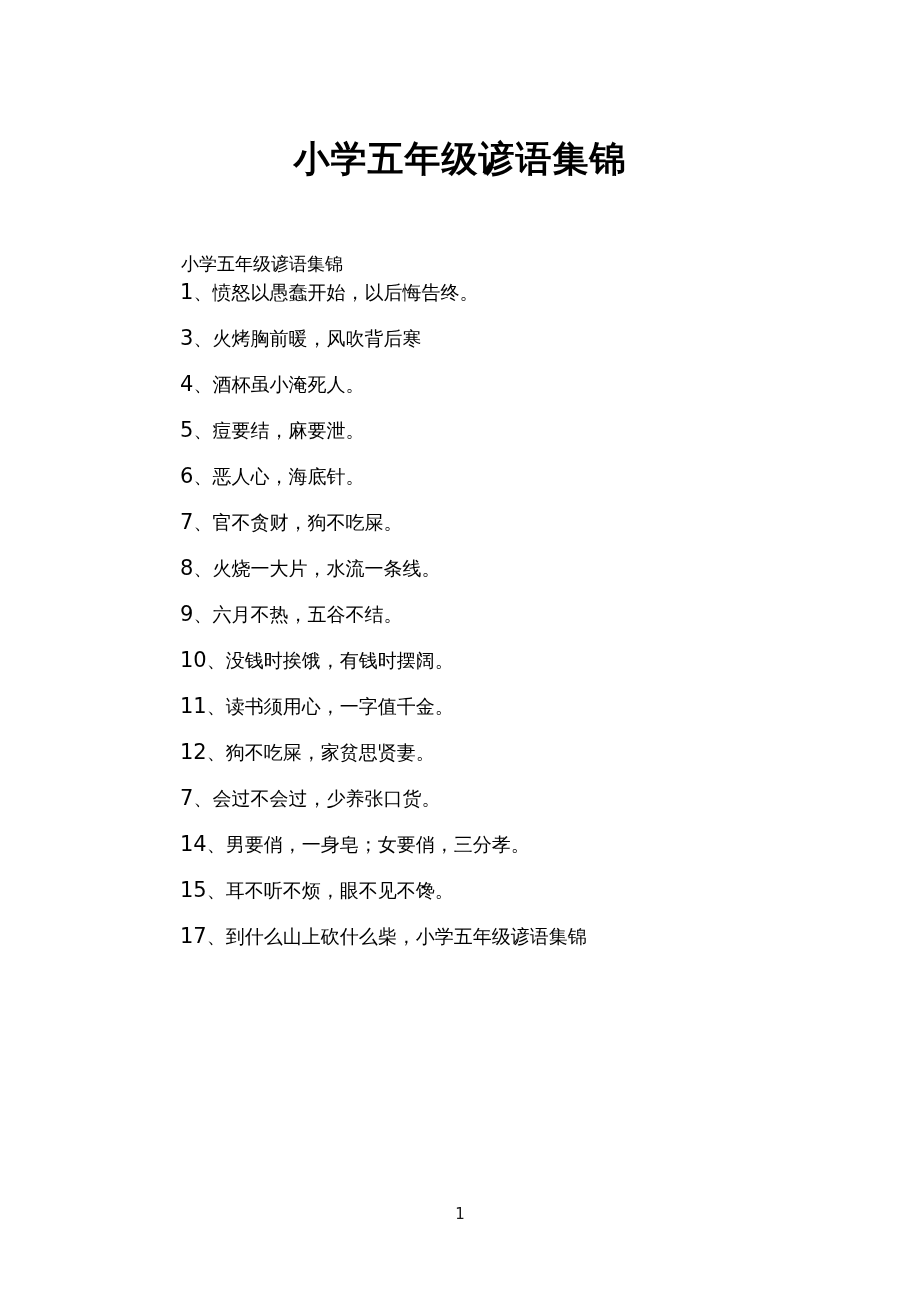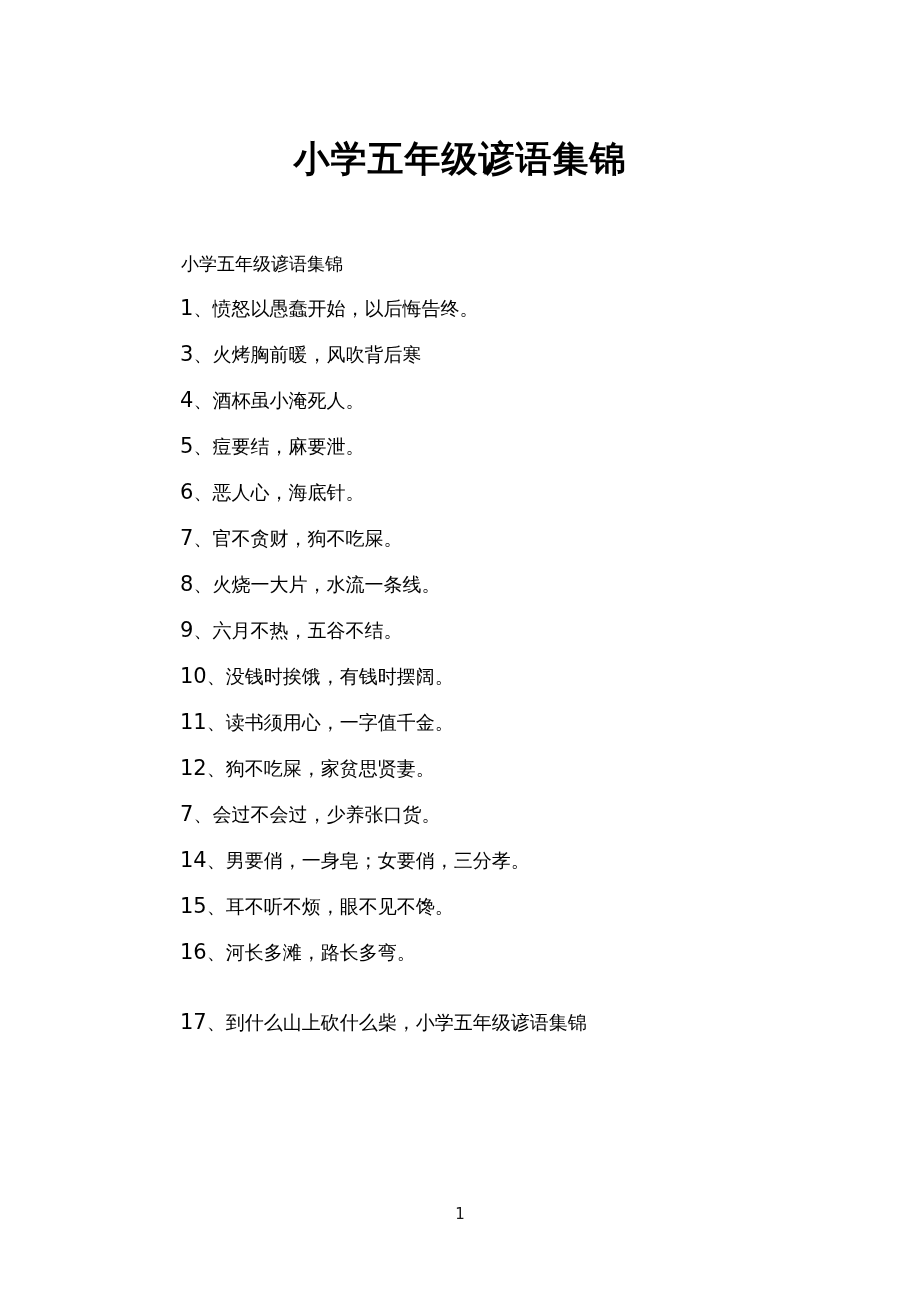--- a/index.html
+++ b/index.html
@@ -31,21 +31,21 @@
   }
   .doc-subtitle {
     position: absolute;
     top: 253px;
     left: 181px;
     font-size: 18px;
     line-height: 21px;
   }
   .proverb-list {
     position: absolute;
-    top: 296px;
+    top: 280px;
     left: 180px;
     right: 60px;
   }
   .list-item {
     height: 24px;
     margin-bottom: 22px;
     font-size: 19px;
     line-height: 24px;
     white-space: nowrap;
   }
@@ -88,19 +88,18 @@
       <div class="list-item"><span class="item-number">6</span><span class="item-sep">、</span><span class="item-text">恶人心，海底针。</span></div>
       <div class="list-item"><span class="item-number">7</span><span class="item-sep">、</span><span class="item-text">官不贪财，狗不吃屎。</span></div>
       <div class="list-item"><span class="item-number">8</span><span class="item-sep">、</span><span class="item-text">火烧一大片，水流一条线。</span></div>
       <div class="list-item"><span class="item-number">9</span><span class="item-sep">、</span><span class="item-text">六月不热，五谷不结。</span></div>
       <div class="list-item"><span class="item-number">10</span><span class="item-sep">、</span><span class="item-text">没钱时挨饿，有钱时摆阔。</span></div>
       <div class="list-item"><span class="item-number">11</span><span class="item-sep">、</span><span class="item-text">读书须用心，一字值千金。</span></div>
       <div class="list-item"><span class="item-number">12</span><span class="item-sep">、</span><span class="item-text">狗不吃屎，家贫思贤妻。</span></div>
       <div class="list-item"><span class="item-number">7</span><span class="item-sep">、</span><span class="item-text">会过不会过，少养张口货。</span></div>
       <div class="list-item"><span class="item-number">14</span><span class="item-sep">、</span><span class="item-text">男要俏，一身皂；女要俏，三分孝。</span></div>
       <div class="list-item"><span class="item-number">15</span><span class="item-sep">、</span><span class="item-text">耳不听不烦，眼不见不馋。</span></div>
-      <div class="list-item"><span class="item-number">16</span><span class="item-sep">、</span><span class="item-text">河长多滩，路长多弯。</span></div>
       <div class="list-item"><span class="item-number">17</span><span class="item-sep">、</span><span class="item-text">到什么山上砍什么柴，小学五年级谚语集锦</span></div>
     </div>
 
   <div class="page-number">1</div>
 
 </div>
 
 </body></html>

